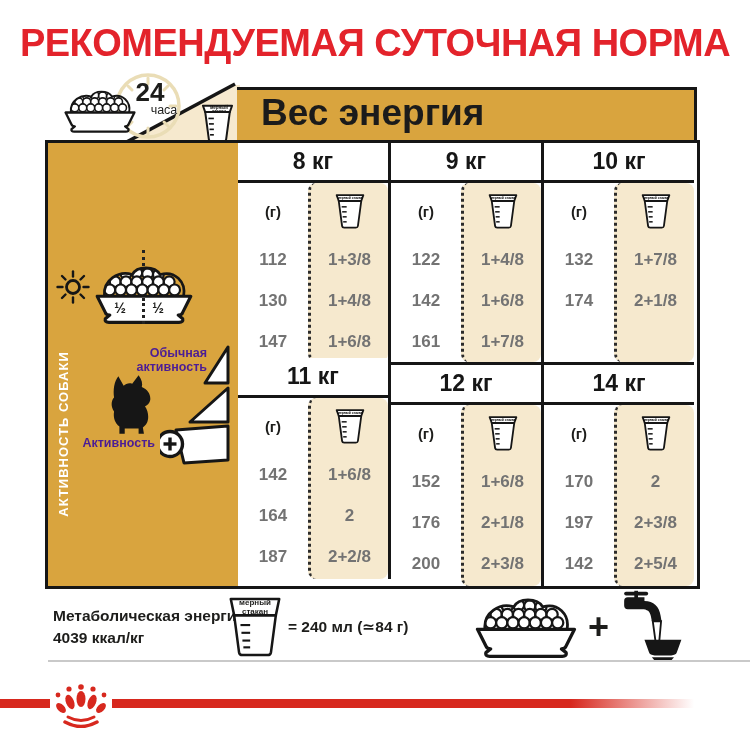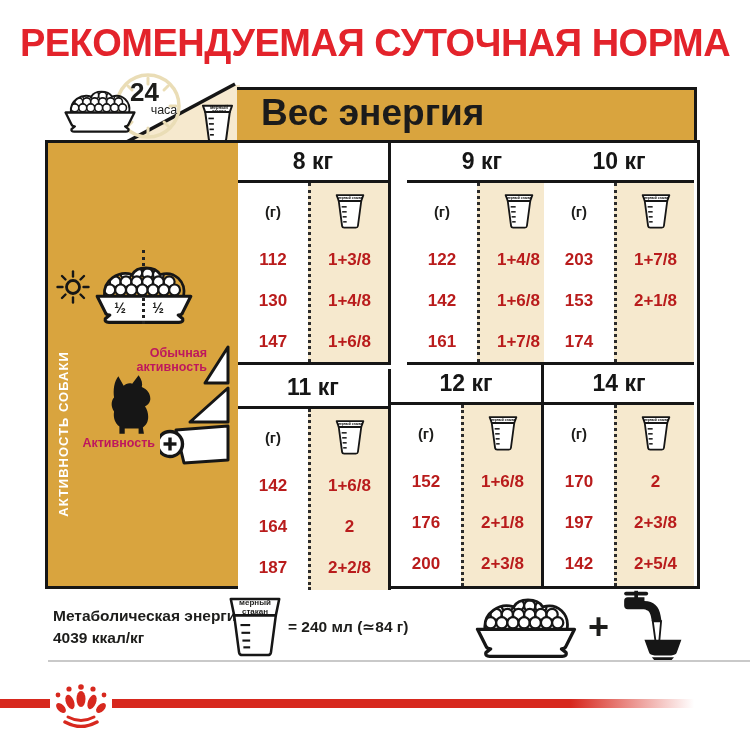--- a/index.html
+++ b/index.html
@@ -13,36 +13,36 @@
                border:3px solid #161616;border-left:none;border-bottom:none;}
   .gold-header .wt{position:absolute;left:24px;top:2px;font-size:37px;font-weight:700;color:#1b1b1b;}
   
   .frame{left:45px;top:140px;width:649px;height:443px;border:3px solid #161616;background:#fff;}
   .sidebar{left:48px;top:143px;width:190px;height:443px;background:#D9A43E;}
   .group{position:absolute;background:#fff;}
   .g-head{height:37px;border-bottom:3px solid #161616;display:flex;align-items:center;justify-content:center;
           font-size:23px;font-weight:700;color:#161616;}
   .g-body{display:flex;flex-direction:row;}
   .col-g{width:70px;}
-  .col-cup{width:77px;background:#F6E9CE;border-left:3px dotted #2b2b2b;}
+  .col-cup{width:77px;background:#F6E9CE;border-left:3px dotted #2b2b2b;border-radius:8px;}
   .sub{height:56px;display:flex;align-items:center;justify-content:center;}
-  .val{height:41px;display:flex;align-items:center;justify-content:center;font-size:17px;font-weight:700;color:#b91c1c;}
+  .val{height:41px;display:flex;align-items:center;justify-content:center;font-size:17px;font-weight:700;color:#737373;}
   .gram-lab{font-size:15px;font-weight:700;}
   .brd-r{border-right:3px solid #161616;text-align:right;}
   .divider{border-bottom:3px solid #161616;}
   
-  .clock-num{left:130px;top:77px;width:40px;font-size:26px;font-weight:700;}
+  .clock-num{left:130px;top:77px;width:40px;text-align:center;font-size:26px;font-weight:700;}
   .clock-unit{left:130px;top:103px;width:40px;text-align:center;font-size:12.5px;font-weight:400;margin-left:14px;}
   
   .vwrap{left:55px;top:336px;width:16px;height:196px;}
   .vwrap span{position:absolute;left:50%;top:50%;transform:translate(-50%,-50%) rotate(-90deg);
               white-space:nowrap;font-size:13px;font-weight:700;color:#fff;letter-spacing:1px;}
   .half{width:20px;text-align:center;font-size:14px;font-weight:700;}
   .dotted-v{border-left:3px dotted #222;width:0;}
-  .lab-r{font-size:12.5px;font-weight:700;text-align:right;color:#be185d;}
+  .lab-r{font-size:12.5px;font-weight:700;text-align:right;color:#4c1d95;}
   
   .foot-txt{font-size:15.5px;font-weight:700;line-height:20px;}
   .equiv{font-size:15.5px;font-weight:700;}
   .plus-big{font-size:36px;font-weight:700;}
   .cup-lab-tiny{position:absolute;font-size:9px;line-height:9px;font-weight:700;text-align:center;
                 transform:scale(.5);transform-origin:center top;width:44px;}
   .cup-lab-foot{position:absolute;font-size:8px;line-height:8.5px;font-weight:700;text-align:center;width:40px;}
   .gray-rule{left:48px;top:660px;width:702px;height:2px;background:#C9C9C9;}
   .red-seg-l{left:0;top:699px;width:50px;height:9px;background:#D7281E;}
   .red-seg-r{left:112px;top:699px;width:588px;height:9px;
@@ -145,21 +145,21 @@
             <text x="18" y="8" text-anchor="middle" font-size="4" font-weight="bold">мерный стакан</text>
           </svg>
         </div>
         <div class="val">1+3/8</div>
         <div class="val">1+4/8</div>
         <div class="val">1+6/8</div>
       </div>
     </div>
   </div>
 
-  <div class="group brd-r divider" style="left:391px;top:143px;width:150px;margin-left:16px;">
+  <div class="group brd-r divider" style="left:391px;top:143px;width:150px;">
     <div class="g-head">9 кг</div>
     <div class="g-body" style="height:179px;">
       <div class="col-g">
         <div class="sub gram-lab">(г)</div>
         <div class="val">122</div>
         <div class="val">142</div>
         <div class="val">161</div>
       </div>
       <div class="col-cup">
         <div class="sub">
@@ -180,22 +180,21 @@
         <div class="val">1+7/8</div>
       </div>
     </div>
   </div>
 
   <div class="group divider" style="left:544px;top:143px;width:150px;">
     <div class="g-head">10 кг</div>
     <div class="g-body" style="height:179px;">
       <div class="col-g">
         <div class="sub gram-lab">(г)</div>
-        <div class="val">203</div>
-        <div class="val">153</div>
+        <div class="val">132</div>
         <div class="val">174</div>
       </div>
       <div class="col-cup">
         <div class="sub">
           <svg width="30" height="38" viewBox="0 0 36 44">
             <path d="M2 3 H34 L31.5 10 H4.5 Z" fill="#fff" stroke="#161616" stroke-width="2.2" stroke-linejoin="round"></path>
             <path d="M4.5 10 H31.5 L27.5 40 Q27.2 42 25 42 H11 Q8.8 42 8.5 40 Z" fill="#fff" stroke="#161616" stroke-width="2.2" stroke-linejoin="round"></path>
             <g stroke="#161616" stroke-width="1.8">
                 <line x1="8" y1="17" x2="14" y2="17"></line>
                 <line x1="8.6" y1="23" x2="14" y2="23"></line>
@@ -204,21 +203,21 @@
               </g>
             <text x="18" y="8" text-anchor="middle" font-size="4" font-weight="bold">мерный стакан</text>
           </svg>
         </div>
         <div class="val">1+7/8</div>
         <div class="val">2+1/8</div>
       </div>
     </div>
   </div>
 
-  <div class="group brd-r" style="left:238px;top:369px;width:150px;">
+  <div class="group brd-r" style="left:238px;top:358px;width:150px;">
     <div class="g-head">11 кг</div>
     <div class="g-body" style="height:181px;">
       <div class="col-g">
         <div class="sub gram-lab">(г)</div>
         <div class="val">142</div>
         <div class="val">164</div>
         <div class="val">187</div>
       </div>
       <div class="col-cup">
         <div class="sub">

